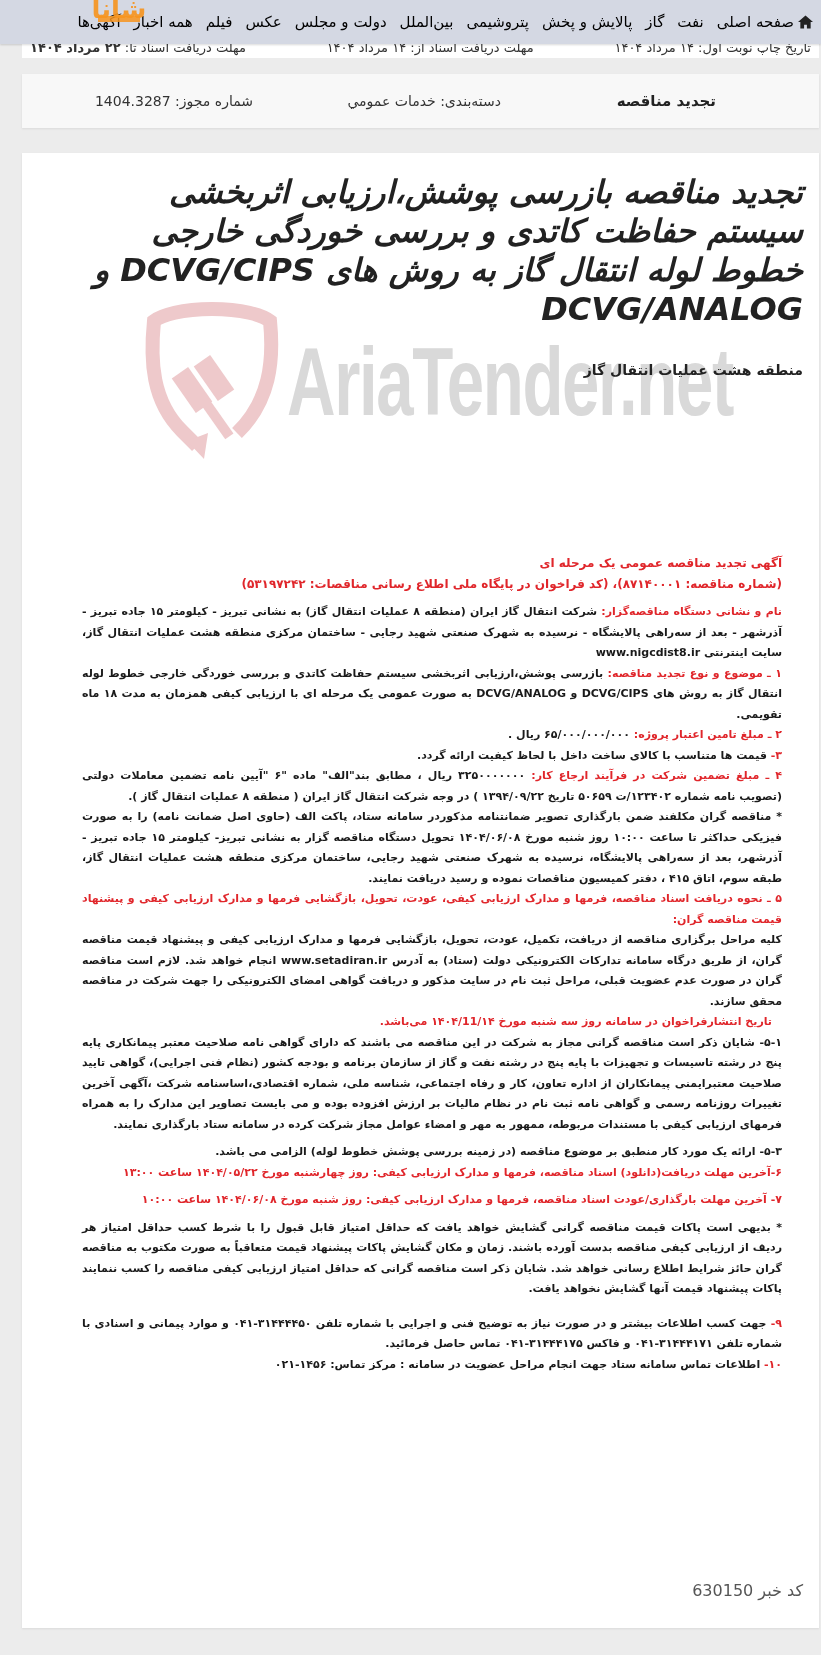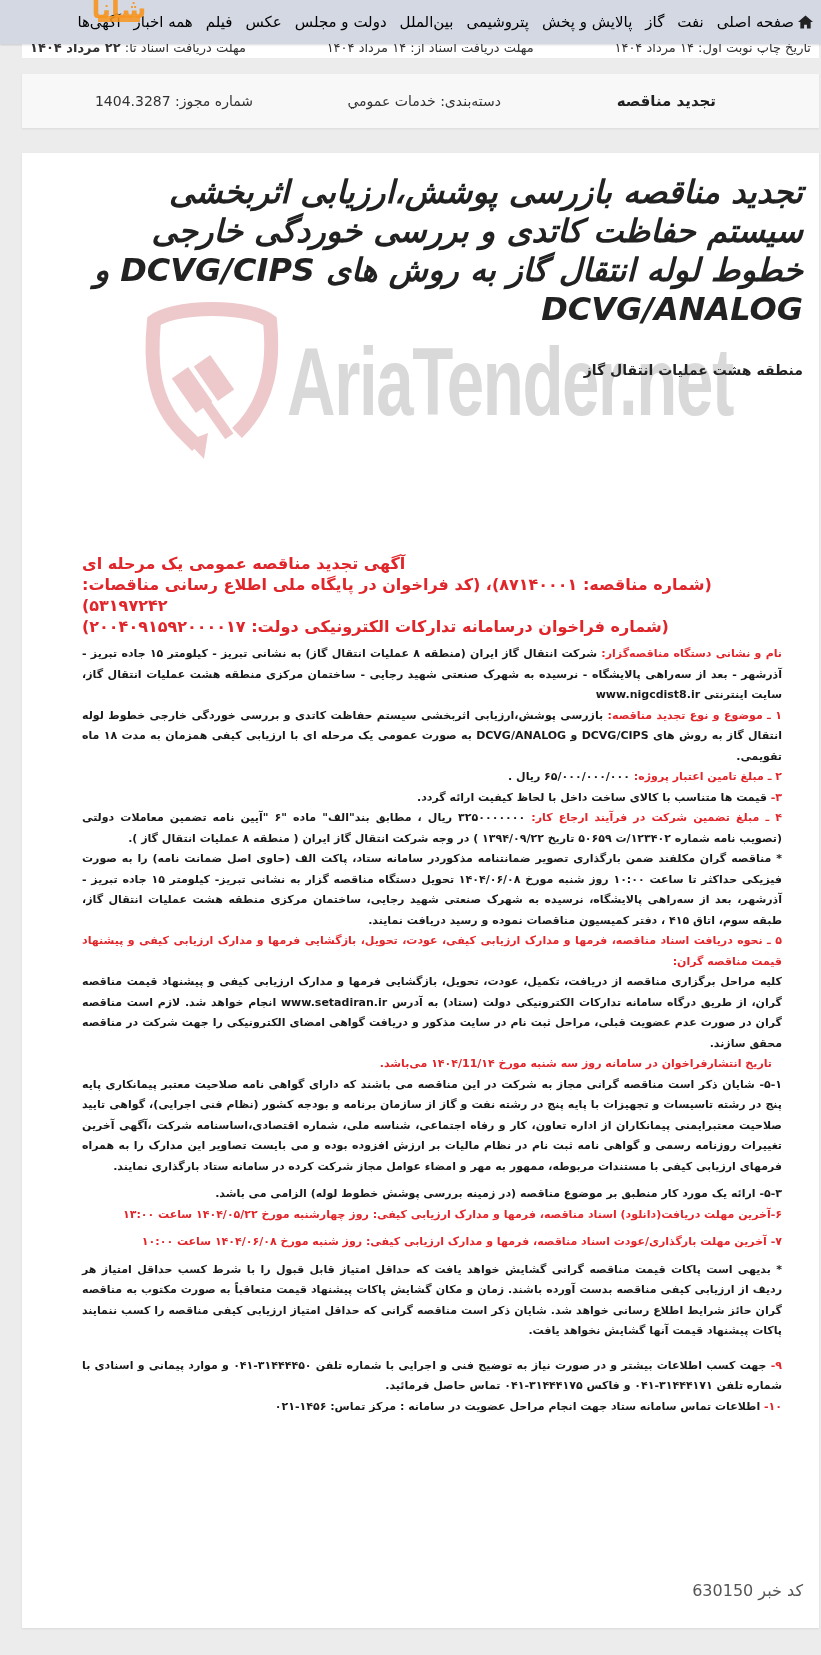--- a/index.html
+++ b/index.html
@@ -80,21 +80,21 @@
     direction: ltr; white-space: nowrap; transform: scaleX(0.7); transform-origin: left top;
   }
 
   
   .ad {
     position: absolute; top: 400px; left: 60px; width: 700px;
     font-size: 11px; line-height: 20.5px; color: #1a1a1a; text-align: justify;
     font-weight: bold;
   }
   .ad .red { color: #e0262b; }
-  .ad-head { text-align: left; color: #e0262b; font-size: 16px; line-height: 21px; }
+  .ad-head { text-align: right; color: #e0262b; font-size: 12px; line-height: 21px; }
   .ad p { margin: 0; }
   .ad .gap { height: 7px; }
   .ad .sig { margin-right: 410px; margin-top: 28px; }
 
   .news-code {
     position: absolute; bottom: 28px; right: 16px;
     font-size: 16px; color: #555;
   }
 </style>
 </head>
@@ -167,21 +167,20 @@
     </svg>
     <div class="wm-text">AriaTender.net</div>
   </div>
 
   <h1 class="title">تجدید مناقصه بازرسی پوشش،ارزیابی اثربخشی سیستم حفاظت کاتدی و بررسی خوردگی خارجی خطوط لوله انتقال گاز به روش های DCVG/CIPS و DCVG/ANALOG</h1>
   <div class="subtitle">منطقه هشت عملیات انتقال گاز</div>
 
   <div class="ad">
     <div class="ad-head">آگهی تجدید مناقصه عمومی یک مرحله ای</div>
     <div class="ad-head">(شماره مناقصه: ۸۷۱۴۰۰۰۱)، (کد فراخوان در پایگاه ملی اطلاع رسانی مناقصات: ۵۳۱۹۷۲۴۲)</div>
-    <div class="ad-head">(شماره فراخوان درسامانه تدارکات الکترونیکی دولت: ۲۰۰۴۰۹۱۵۹۲۰۰۰۰۱۷)</div>
     <div class="gap"></div>
     <p><span class="red">نام و نشانی دستگاه مناقصه‌گزار:</span><span> شرکت انتقال گاز ایران (منطقه ۸ عملیات انتقال گاز) به نشانی تبریز - کیلومتر ۱۵ جاده تبریز - آذرشهر - بعد از سه‌راهی پالایشگاه - نرسیده به شهرک صنعتی شهید رجایی - ساختمان مرکزی منطقه هشت عملیات انتقال گاز، سایت اینترنتی www.nigcdist8.ir</span></p>
     <p><span class="red">۱ ـ موضوع و نوع تجدید مناقصه:</span><span> بازرسی پوشش،ارزیابی اثربخشی سیستم حفاظت کاتدی و بررسی خوردگی خارجی خطوط لوله انتقال گاز به روش های DCVG/CIPS و DCVG/ANALOG به صورت عمومی یک مرحله ای با ارزیابی کیفی همزمان به مدت ۱۸ ماه تقویمی.</span></p>
     <p><span class="red">۲ ـ مبلغ تامین اعتبار پروژه:</span><span> ۶۵/۰۰۰/۰۰۰/۰۰۰ ریال .</span></p>
     <p><span class="red">۳-</span><span> قیمت ها متناسب با کالای ساخت داخل با لحاظ کیفیت ارائه گردد.</span></p>
     <p><span class="red">۴ ـ مبلغ تضمین شرکت در فرآیند ارجاع کار:</span><span> ۳۲۵۰۰۰۰۰۰۰ ریال ، مطابق بند"الف" ماده "۶ "آیین نامه تضمین معاملات دولتی (تصویب نامه شماره ۱۲۳۴۰۲/ت ۵۰۶۵۹ تاریخ ۱۳۹۴/۰۹/۲۲ ) در وجه شرکت انتقال گاز ایران ( منطقه ۸ عملیات انتقال گاز ).</span></p>
     <p>* مناقصه گران مکلفند ضمن بارگذاری تصویر ضمانتنامه مذکوردر سامانه ستاد، پاکت الف (حاوی اصل ضمانت نامه) را به صورت فیزیکی حداکثر تا ساعت ۱۰:۰۰ روز شنبه مورخ ۱۴۰۴/۰۶/۰۸ تحویل دستگاه مناقصه گزار به نشانی تبریز- کیلومتر ۱۵ جاده تبریز - آذرشهر، بعد از سه‌راهی پالایشگاه، نرسیده به شهرک صنعتی شهید رجایی، ساختمان مرکزی منطقه هشت عملیات انتقال گاز، طبقه سوم، اتاق ۴۱۵ ، دفتر کمیسیون مناقصات نموده و رسید دریافت نمایند.</p>
     <p class="red">۵ ـ نحوه دریافت اسناد مناقصه، فرمها و مدارک ارزیابی کیفی، عودت، تحویل، بازگشایی فرمها و مدارک ارزیابی کیفی و پیشنهاد قیمت مناقصه گران:</p>
     <p>کلیه مراحل برگزاری مناقصه از دریافت، تکمیل، عودت، تحویل، بازگشایی فرمها و مدارک ارزیابی کیفی و پیشنهاد قیمت مناقصه گران، از طریق درگاه سامانه تدارکات الکترونیکی دولت (ستاد) به آدرس www.setadiran.ir انجام خواهد شد. لازم است مناقصه گران در صورت عدم عضویت قبلی، مراحل ثبت نام در سایت مذکور و دریافت گواهی امضای الکترونیکی را جهت شرکت در مناقصه محقق سازند.</p>
     <p class="red" style="padding-right:10px;">تاریخ انتشارفراخوان در سامانه روز سه شنبه مورخ ۱۴۰۴/11/۱۴ می‌باشد.</p>

